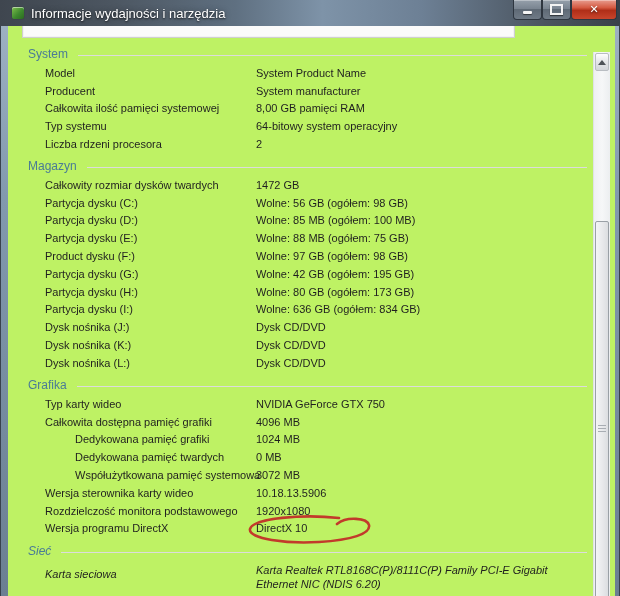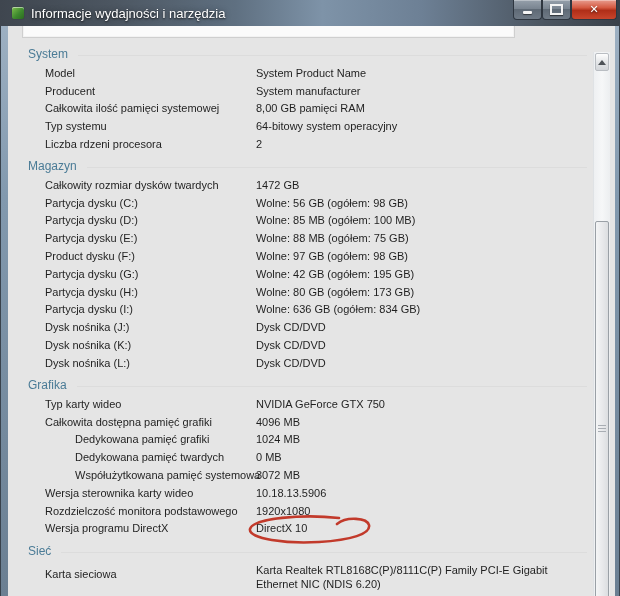--- a/index.html
+++ b/index.html
@@ -27,30 +27,30 @@
   .glyph-close{color:#fff;font-size:11px;font-weight:bold;line-height:1;
     text-shadow:0 1px 2px rgba(0,0,0,.6);}
   .border-left{position:absolute;left:0;top:26px;width:8px;bottom:0;
     background:linear-gradient(180deg,#9db0c2 0%,#8299ae 30%,#6b7f92 100%);
     border-left:1px solid #39424c;box-sizing:border-box;}
   .border-right{position:absolute;right:0;top:26px;width:5px;bottom:0;
     background:linear-gradient(180deg,#9db0c2 0%,#8299ae 30%,#6b7f92 100%);
     border-right:1px solid #39424c;box-sizing:border-box;}
 
   
-  .client{position:absolute;left:8px;top:26px;right:5px;bottom:0;background:#e5e5e5;overflow:hidden;}
+  .client{position:absolute;left:8px;top:26px;right:5px;bottom:0;background:#bef264;overflow:hidden;}
   .topbox-remnant{position:absolute;left:14px;top:-41px;width:491px;height:51px;
     background:#fbfbfb;border:1px solid #cfcfcf;box-shadow:inset 0 0 0 1px #f3f3f3;}
 
   
   .section{position:absolute;left:20px;right:28px;}
   #section-0{top:18px;}
   #section-1{top:130px;}
   #section-2{top:349px;}
-  #section-3{top:515px;}
+  #section-3{top:515px;font-style:italic;}
   .section-header{display:flex;align-items:center;height:20px;}
   .section-title{font-size:12px;color:#4a7b96;white-space:nowrap;}
   .section-rule{flex:1;border-top:1px solid #dcdcdc;margin-left:10px;margin-top:2px;}
   .rows{margin-top:0;}
   .row{position:relative;height:17.8px;padding-left:17px;font-size:11px;color:#1f1f1f;
     display:flex;align-items:center;}
   .row .label{white-space:nowrap;}
   .row.indent .label{padding-left:30px;}
   .row .value{position:absolute;left:228px;top:50%;transform:translateY(-50%);white-space:nowrap;}
   .row.wrap{height:32px;align-items:flex-start;}

